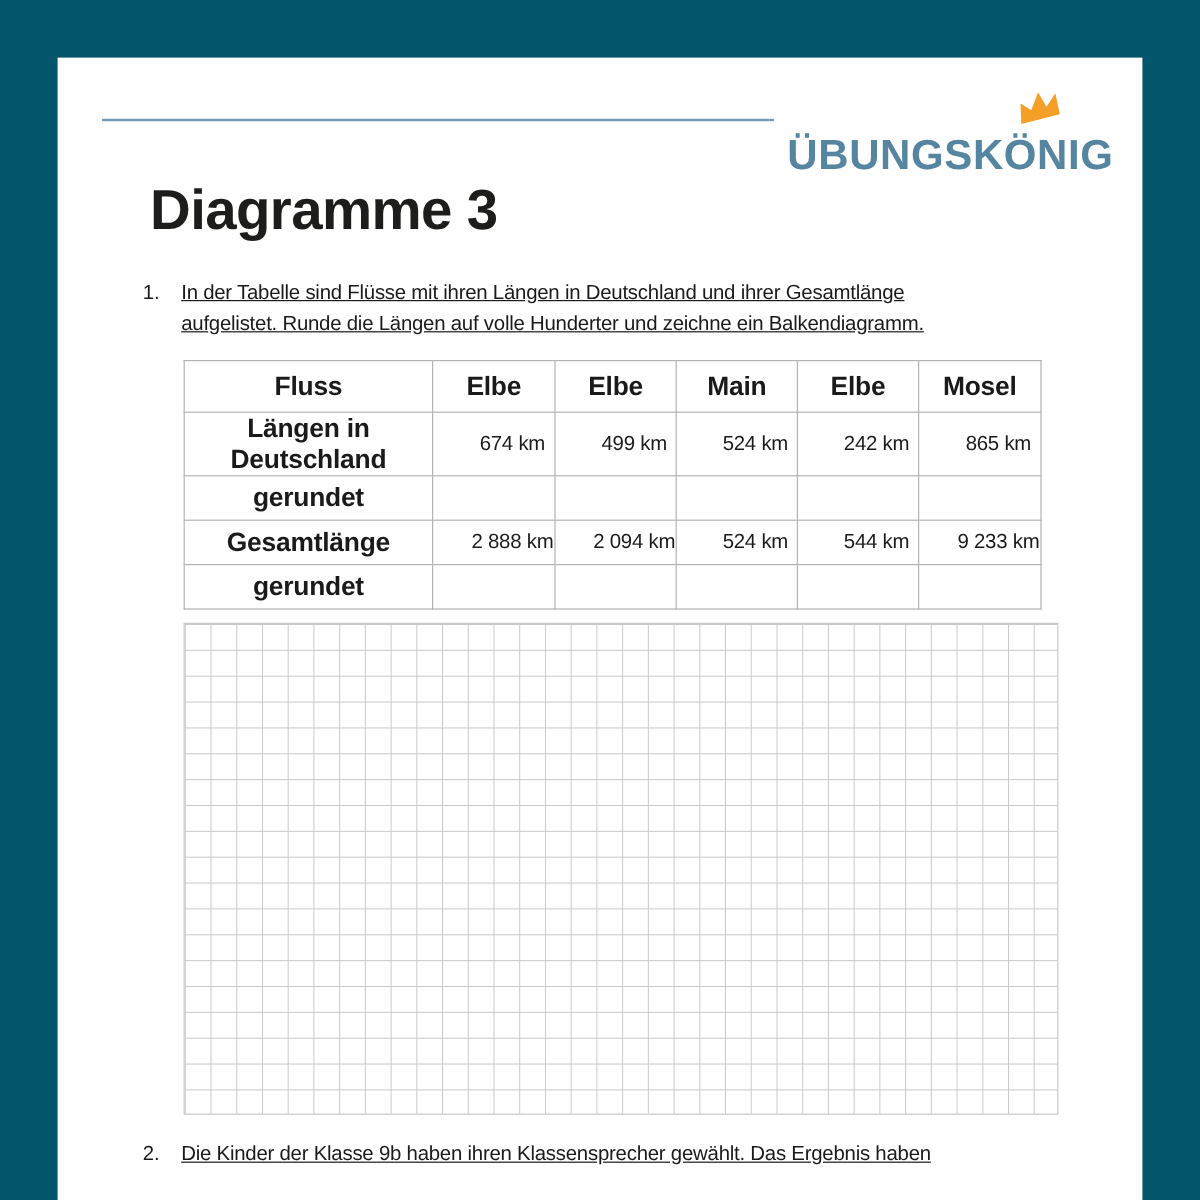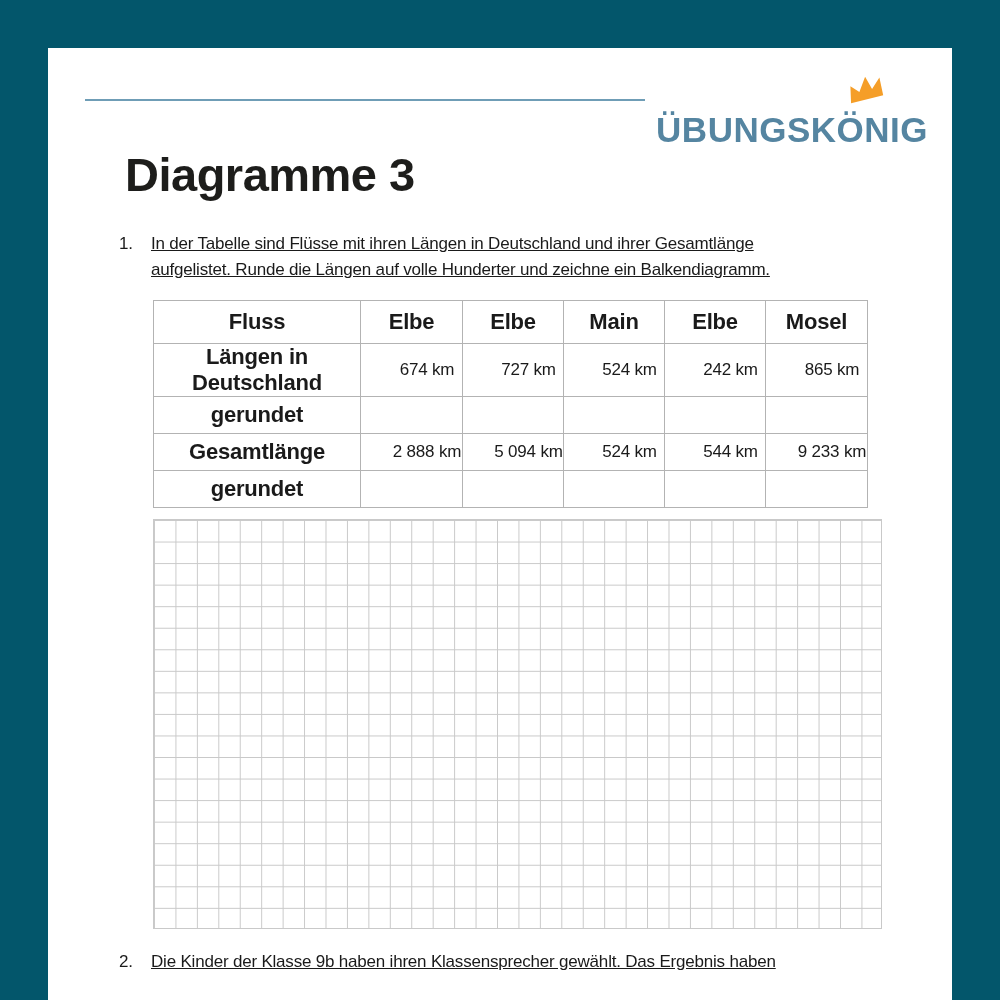--- a/index.html
+++ b/index.html
@@ -125,37 +125,37 @@
           <th>Elbe</th>
           <th>Main</th>
           <th>Elbe</th>
           <th>Mosel</th>
         </tr>
     </thead>
     <tbody id="rivers-body">
         <tr>
           <th>Längen in Deutschland</th>
           <td>674 km</td>
-          <td>727 km</td>
+          <td>499 km</td>
           <td>524 km</td>
           <td>242 km</td>
           <td>865 km</td>
         </tr>
         <tr>
           <th>gerundet</th>
           <td></td>
           <td></td>
           <td></td>
           <td></td>
           <td></td>
         </tr>
         <tr>
           <th>Gesamtlänge</th>
           <td>2 888 km</td>
-          <td>5 094 km</td>
+          <td>2 094 km</td>
           <td>524 km</td>
           <td>544 km</td>
           <td>9 233 km</td>
         </tr>
         <tr>
           <th>gerundet</th>
           <td></td>
           <td></td>
           <td></td>
           <td></td>

